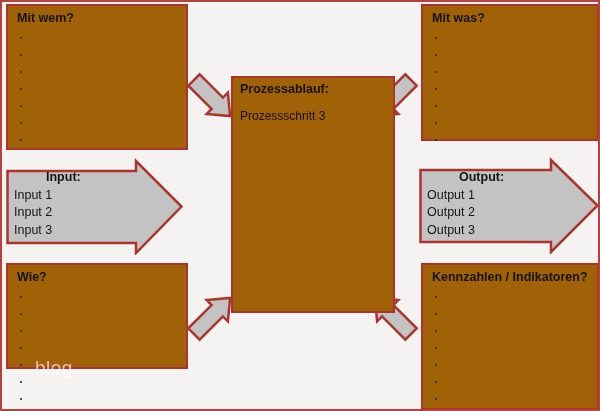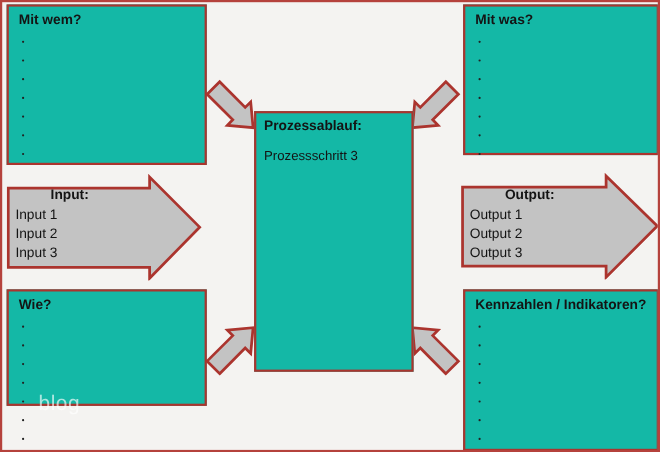--- a/index.html
+++ b/index.html
@@ -8,21 +8,21 @@
     width:600px;height:411px;
     background:#f4f3f1;
     border:2px solid #b5423c;
     box-sizing:border-box;
     overflow:hidden;
     font-family:"Liberation Sans", sans-serif;
     color:#141414;
   }
   .gbox{
     position:absolute;
-    background:#14b8a6;
+    background:#a16207;
     border:2px solid #ab342e;
     box-sizing:border-box;
     padding:5px 9px;
   }
   .box-title{
     font-size:12.5px;
     font-weight:bold;
     white-space:nowrap;
     line-height:15px;
   }
@@ -109,21 +109,21 @@
         <div class="dot"></div>
         <div class="dot"></div>
         <div class="dot"></div>
         <div class="dot"></div>
         <div class="dot"></div>
         <div class="dot"></div>
         <div class="dot"></div>
       </div>
   </div>
 
-  <div class="gbox center-box" style="left:229px;top:99px;width:145px;height:237px;z-index:2;">
+  <div class="gbox center-box" style="left:229px;top:74px;width:164px;height:237px;z-index:2;">
     <div class="box-title">Prozessablauf:</div>
     <div class="step">Prozessschritt 3</div>
   </div>
 
   <svg class="arrow-svg" style="left:4px;top:156px;" width="178" height="97" viewBox="0 0 178 97">
     <polygon points="1.5,13 130,13 130,3 175.5,48.5 130,95 130,85 1.5,85" fill="#c3c3c3" stroke="#ab342e" stroke-width="2.5" stroke-linejoin="miter"></polygon>
   </svg>
   <div class="arrow-text" style="left:12px;top:167px;">
     <div class="t">Input:</div>
     <div>Input 1</div>

